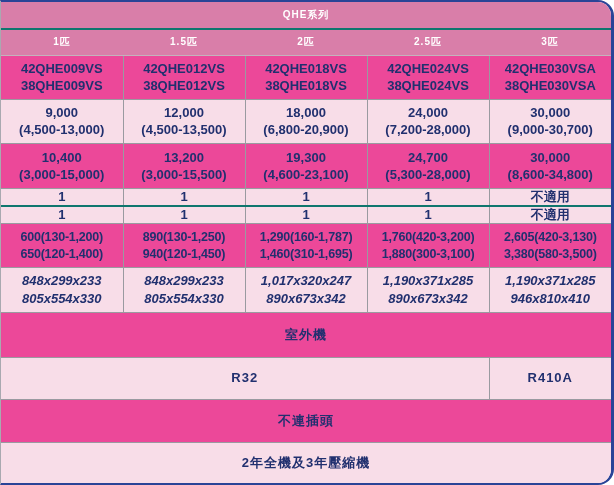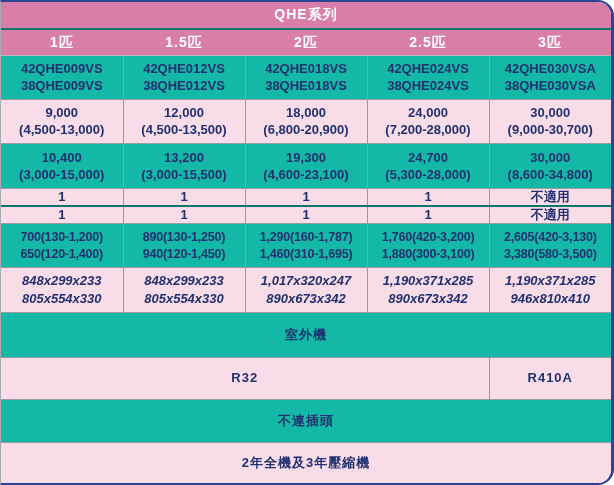--- a/index.html
+++ b/index.html
@@ -34,39 +34,39 @@
     font-weight: bold;
     color: #21306f;
     font-size: 13px;
     line-height: 1.35;
     overflow: hidden;
   }
 
   tr.hdr th {
     background: #d97ea9;
     color: #ffffff;
-    font-size: 14px;
+    font-size: 10px;
     letter-spacing: 1px;
   }
   tr.r-title { height: 26px; }
   tr.r-cols  { height: 26px; }
   tr.r-models { height: 43px; }
   tr.r-cap1  { height: 44px; padding-left: 18px; }
   tr.r-cap2  { height: 44px; padding-left: 29px; }
   tr.r-qty1  { height: 17px; }
   tr.r-qty2  { height: 17px; }
   tr.r-power { height: 43px; }
   tr.r-dims  { height: 44px; font-style: italic; }
   tr.r-outdoor { height: 44px; }
   tr.r-refrig  { height: 41px; padding-left: 41px; }
   tr.r-plug    { height: 42px; }
   tr.r-warranty{ height: 40px; }
 
   .pink { background: #f8dde8; }
-  .white { background: #14b8a6; }
+  .white { background: #ec4899; }
 
   
   tr.vdiv > * + * { border-left: 1px solid #9a9aa0; }
 
   
   tr.lt > * { border-top: 1px solid #9a9aa0; }     
   tr.wt > * { border-top: 2px solid #0f766e; }     
   tr.st > * { border-top: 1px solid #c3b3bc; }     
 
   tr.r-power td { font-size: 12.5px; letter-spacing: -0.2px; }
@@ -147,21 +147,21 @@
 
       <tr class="pink r-qty2 vdiv wt">
         <td>1</td>
         <td>1</td>
         <td>1</td>
         <td>1</td>
         <td>不適用</td>
       </tr>
 
       <tr class="white r-power vdiv lt">
-        <td>700(130-1,200)
+        <td>600(130-1,200)
 650(120-1,400)</td>
         <td>890(130-1,250)
 940(120-1,450)</td>
         <td>1,290(160-1,787)
 1,460(310-1,695)</td>
         <td>1,760(420-3,200)
 1,880(300-3,100)</td>
         <td>2,605(420-3,130)
 3,380(580-3,500)</td>
       </tr>

